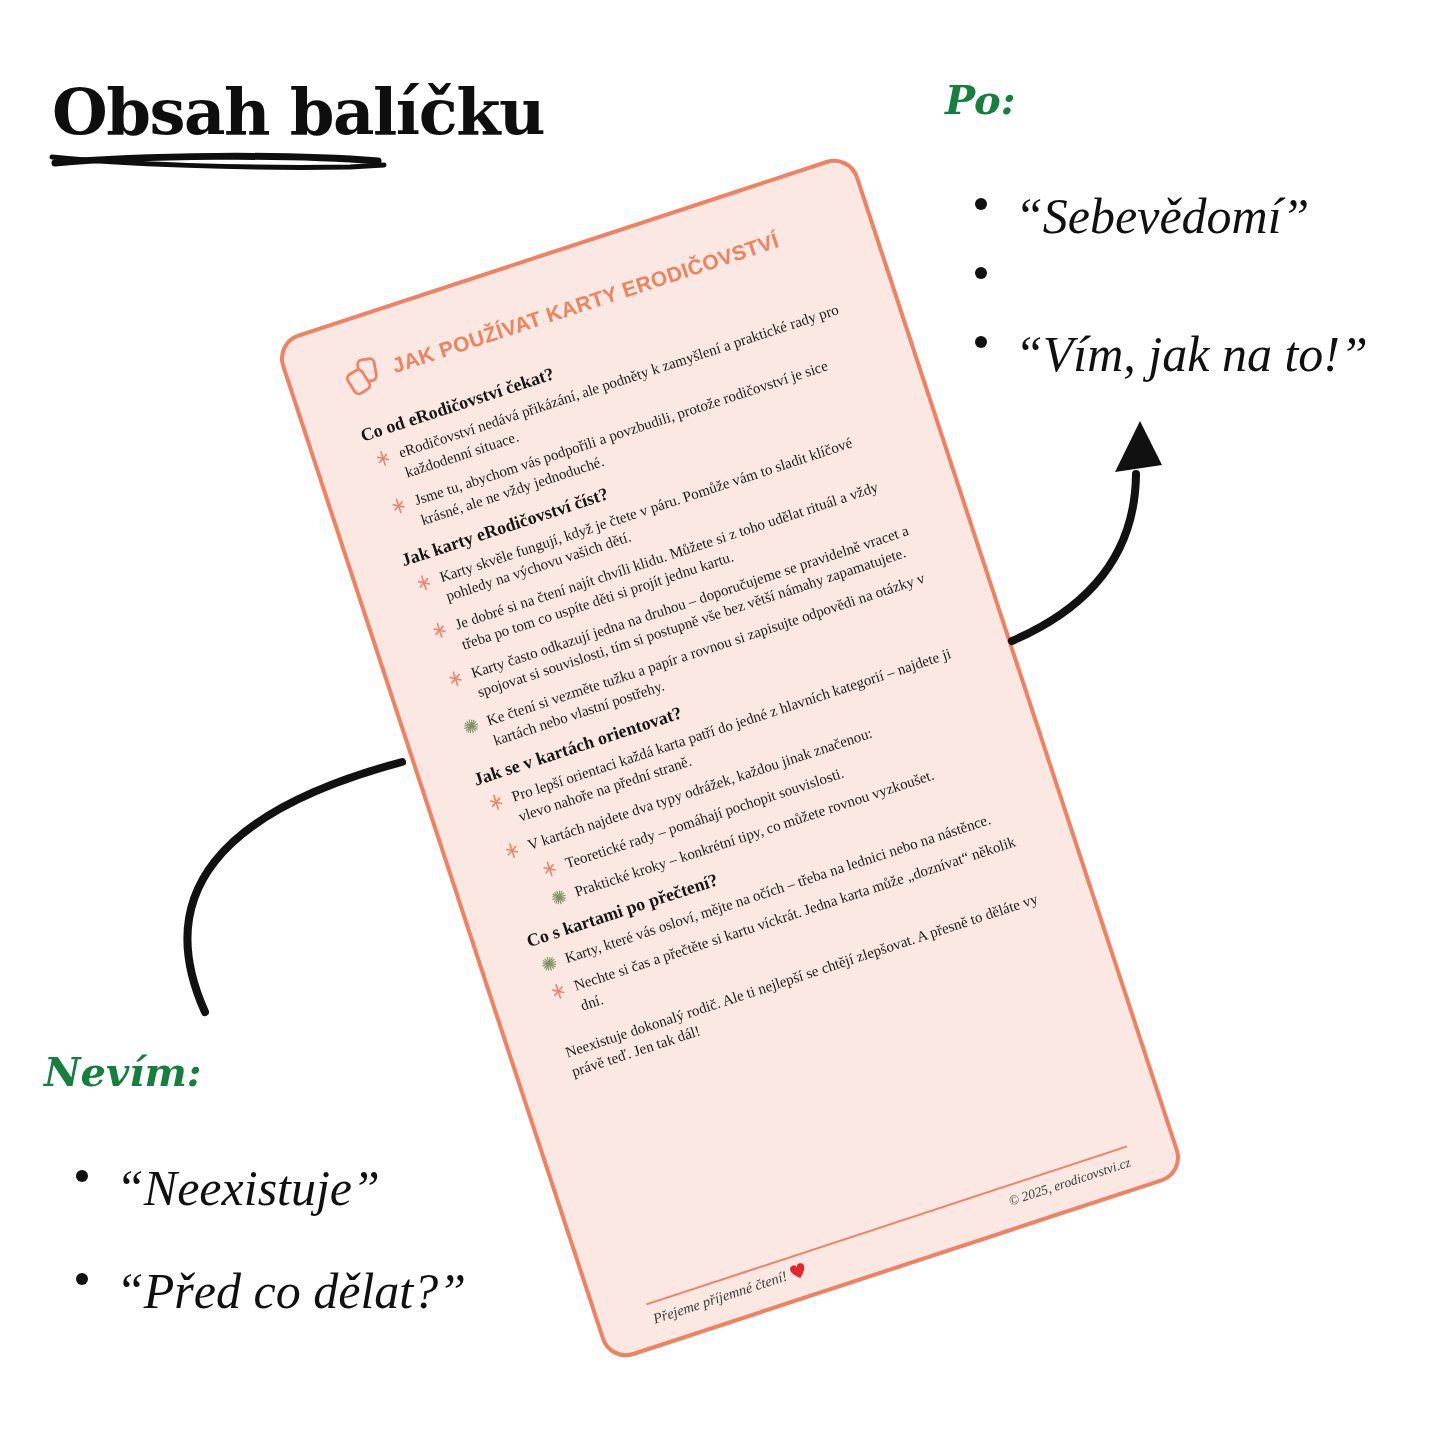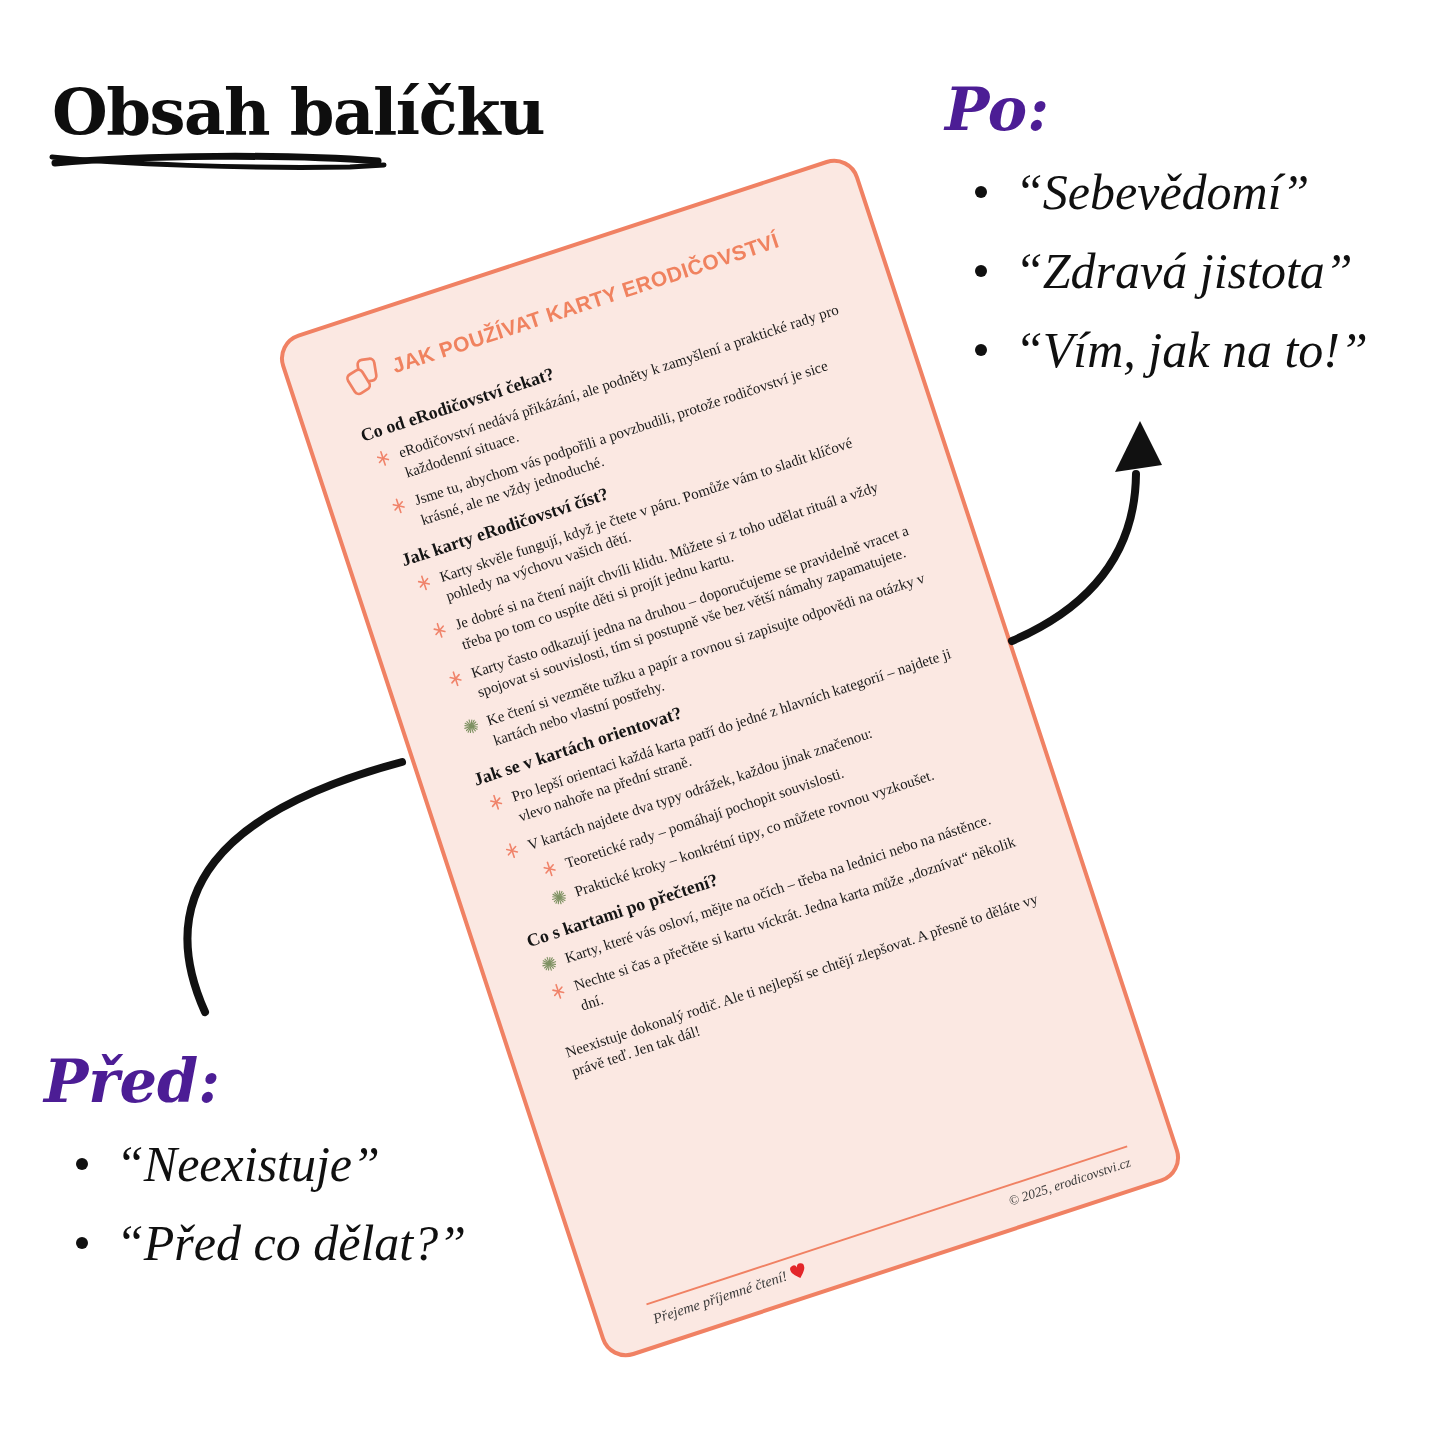--- a/index.html
+++ b/index.html
@@ -7,30 +7,30 @@
           font-family:"Liberation Serif",serif;color:#1b1b1b;}
 
   
   .page-title{position:absolute;left:52px;top:74px;
     font-family:"DejaVu Serif",serif;font-weight:bold;font-size:64px;
     letter-spacing:-1.5px;color:#0e0e0e;white-space:nowrap;}
   .title-underline{position:absolute;left:48px;top:148px;}
 
   
   .q-heading{position:absolute;font-family:"DejaVu Serif",serif;
-    font-weight:bold;font-style:italic;font-size:59px;color:#4c1d95;line-height:1;}
+    font-weight:bold;font-style:italic;font-size:40px;color:#15803d;line-height:1;}
   #po-heading{left:945px;top:80px;}
   #pred-heading{left:44px;top:1052px;}
   .q-list{position:absolute;}
   #po-list{left:975px;top:164px;width:460px;}
   #pred-list{left:76px;top:1136px;width:520px;}
   .q-row{display:flex;align-items:center;gap:28px;margin-bottom:23px;}
   .dot{flex:none;width:12px;height:12px;border-radius:50%;background:#101010;}
   .q-text{font-family:"Liberation Serif",serif;font-style:italic;font-size:50px;
-    line-height:1.12;color:#101010;white-space:nowrap;}
+    line-height:1.12;color:#101010;white-space:nowrap;margin-top:24px;}
 
   
   .card{position:absolute;left:426px;top:220px;width:608px;height:1076px;
     transform:rotate(-18.2deg);box-sizing:border-box;
     background:#FBE8E2;border:4px solid #F08163;border-radius:26px;
     padding:36px 44px 16px 50px;display:flex;flex-direction:column;}
   .card-header{display:flex;align-items:center;gap:10px;margin-bottom:14px;}
   .card-header .hicon{flex:none;width:42px;height:42px;}
   .card-title{font-family:"Liberation Sans",sans-serif;font-weight:bold;font-size:21px;
     letter-spacing:.4px;color:#F0825F;white-space:nowrap;}
@@ -62,29 +62,28 @@
   </svg>
 
   <div class="q-heading" id="po-heading">Po:</div>
   <div class="q-list" id="po-list">
       <div class="q-row">
         <span class="dot"></span>
         <span class="q-text">“Sebevědomí”</span>
       </div>
       <div class="q-row">
         <span class="dot"></span>
-        <span class="q-text">“Zdravá jistota”</span>
       </div>
       <div class="q-row">
         <span class="dot"></span>
         <span class="q-text">“Vím, jak na to!”</span>
       </div>
     </div>
 
-  <div class="q-heading" id="pred-heading">Před:</div>
+  <div class="q-heading" id="pred-heading">Nevím:</div>
   <div class="q-list" id="pred-list">
       <div class="q-row">
         <span class="dot"></span>
         <span class="q-text">“Neexistuje”</span>
       </div>
       <div class="q-row">
         <span class="dot"></span>
         <span class="q-text">“Před co dělat?”</span>
       </div>
     </div>

